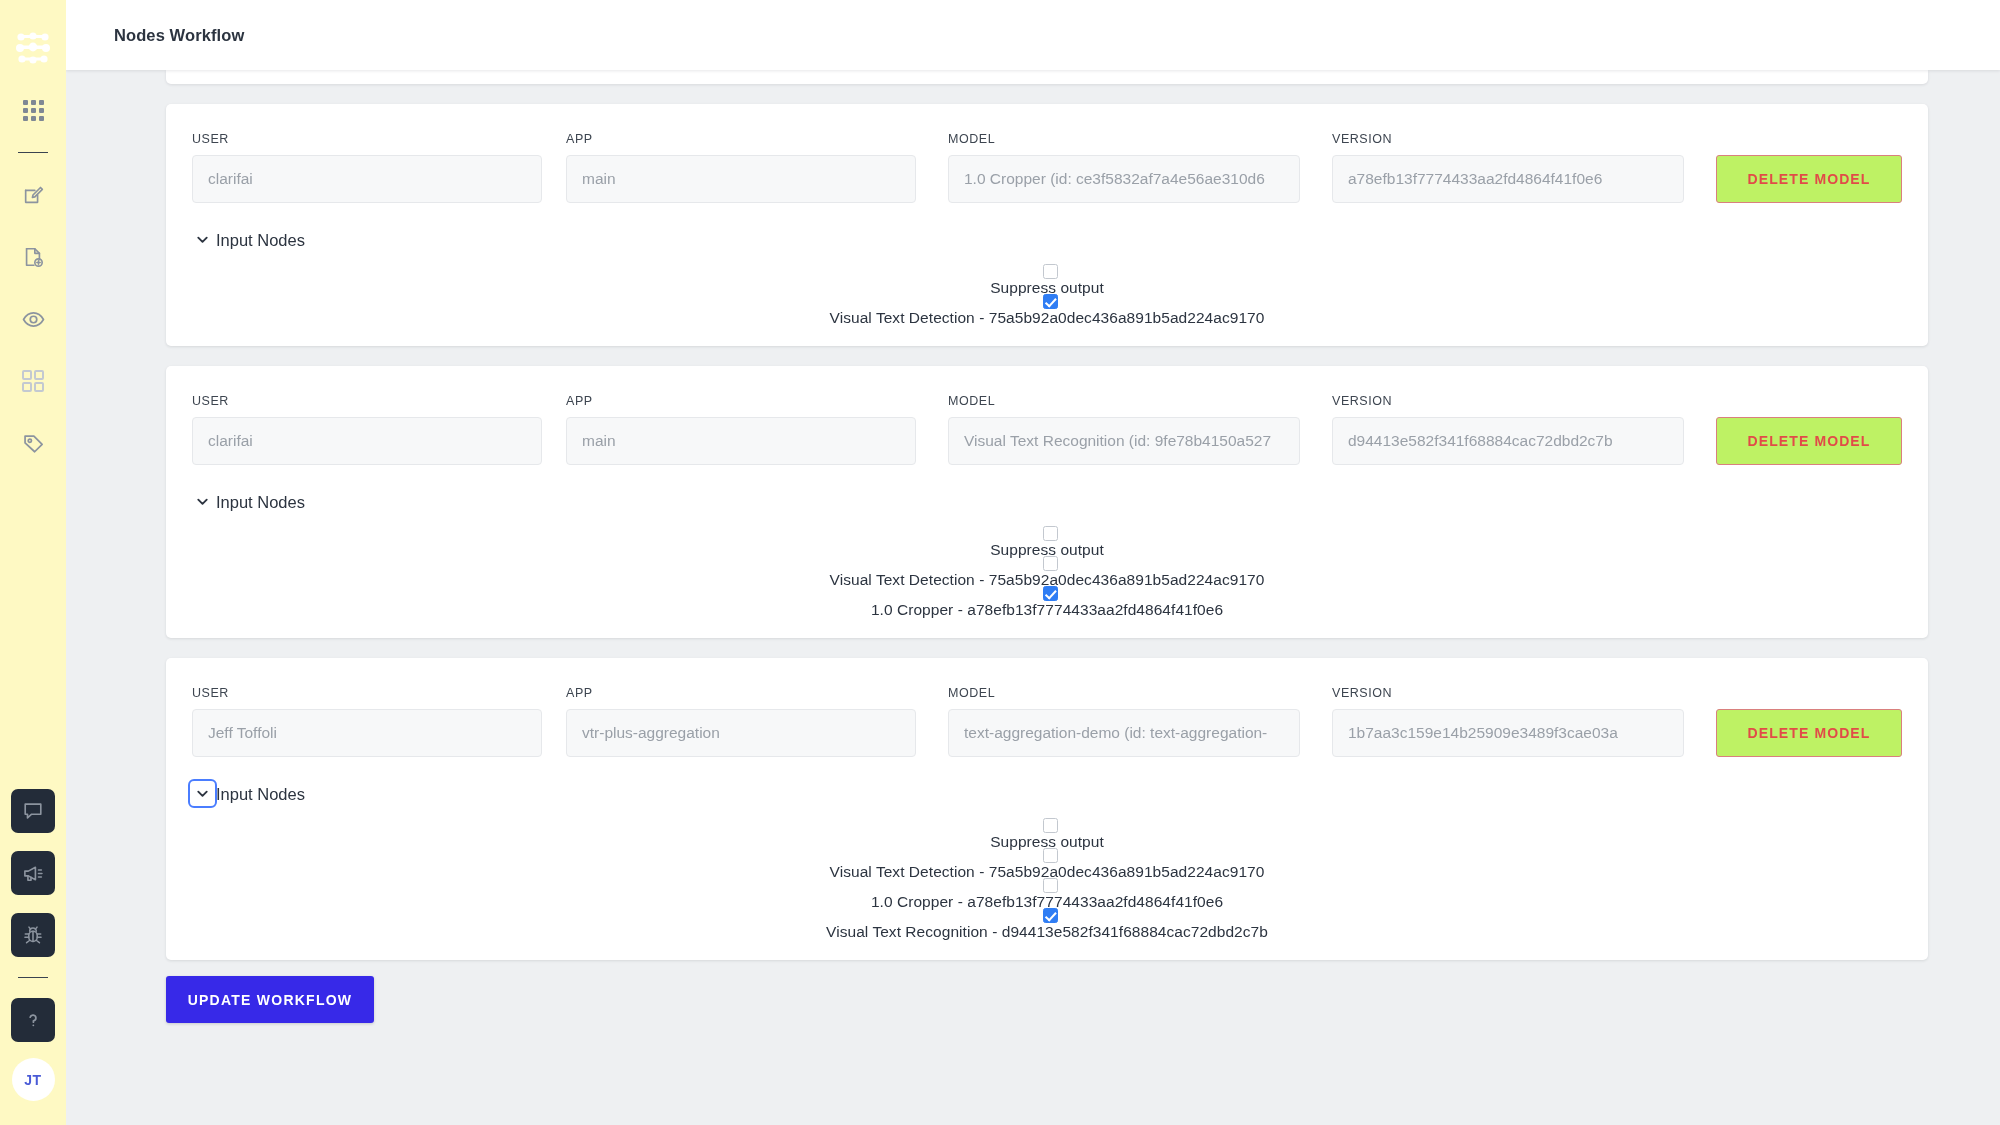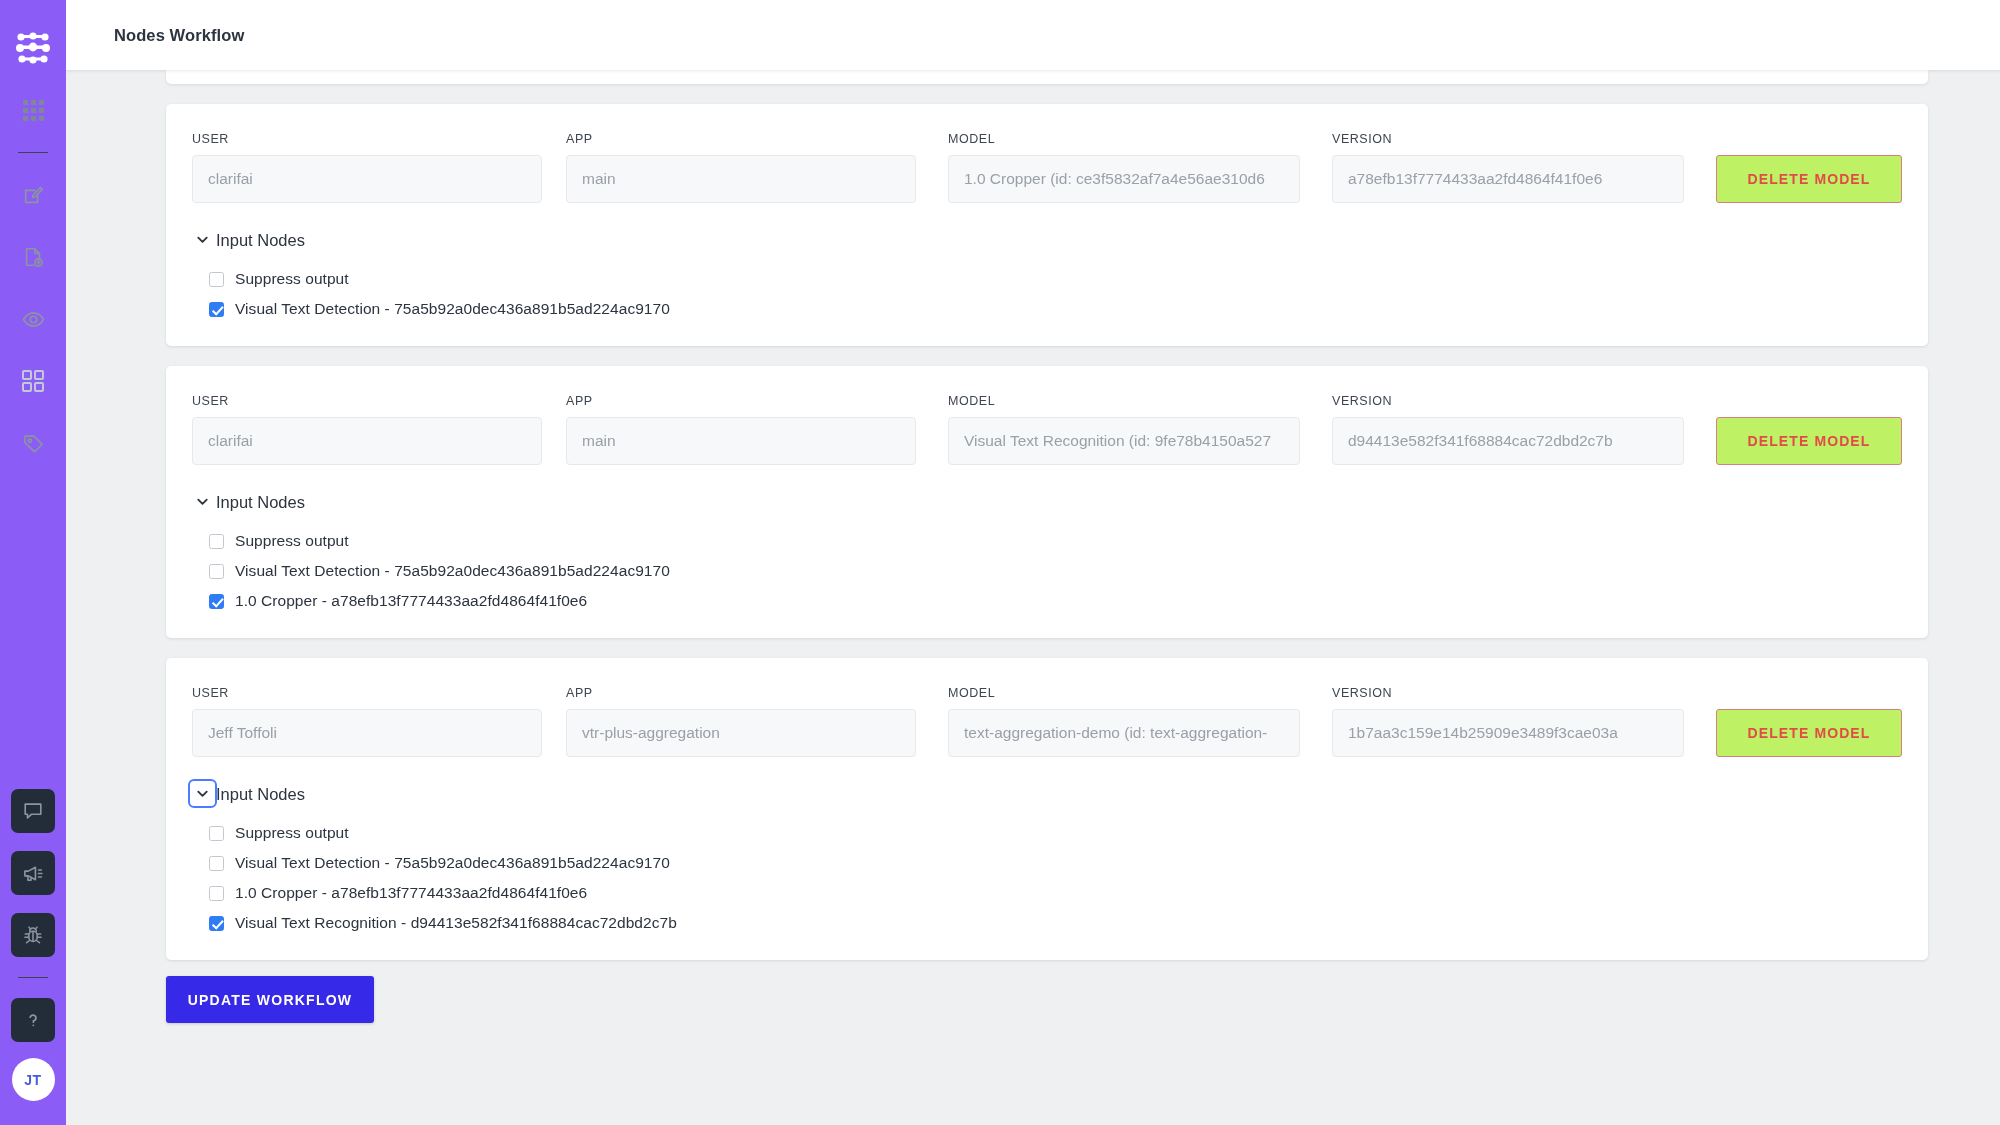--- a/index.html
+++ b/index.html
@@ -7,21 +7,21 @@
     width: 2000px; height: 1125px;
     overflow: hidden;
     background: #eef0f2;
     font-family: "Liberation Sans", sans-serif;
   }
   #app { position: relative; width: 2000px; height: 1125px; display: flex; }
 
   
   .rail {
     width: 66px; flex: 0 0 66px; height: 1125px;
-    background: #8b5cf6;
+    background: #fef9c3;
     display: flex; flex-direction: column; align-items: center;
     position: relative; z-index: 5;
   }
   .rail-logo { margin-top: 26px; width: 44px; height: 44px; display:flex; align-items:center; justify-content:center; }
   .rail-icon {
     width: 44px; height: 44px; margin-top: 18px;
     display: flex; align-items: center; justify-content: center;
     border-radius: 7px;
     color: #8c949f;
   }
@@ -117,20 +117,21 @@
     display: flex; align-items: center; justify-content: center;
     color: #2c3440; cursor: pointer;
   }
   .chev.focused { outline: 2px solid #4a7dff; outline-offset: 2px; border-radius: 2px; }
   .nodes-title { font-size: 16.5px; color: #2c3440; }
 
   .node-list { margin-top: 14px; }
   .node-row {
     display: flex; align-items: center;
     height: 30px;
+    flex-direction: column;
   }
   .cb {
     width: 15px; height: 15px;
     border: 1px solid #c3c8cf;
     border-radius: 2.5px;
     background: #ffffff;
     margin-right: 11px; margin-left: 17px;
     flex: 0 0 15px;
     position: relative; cursor: pointer;
   }

